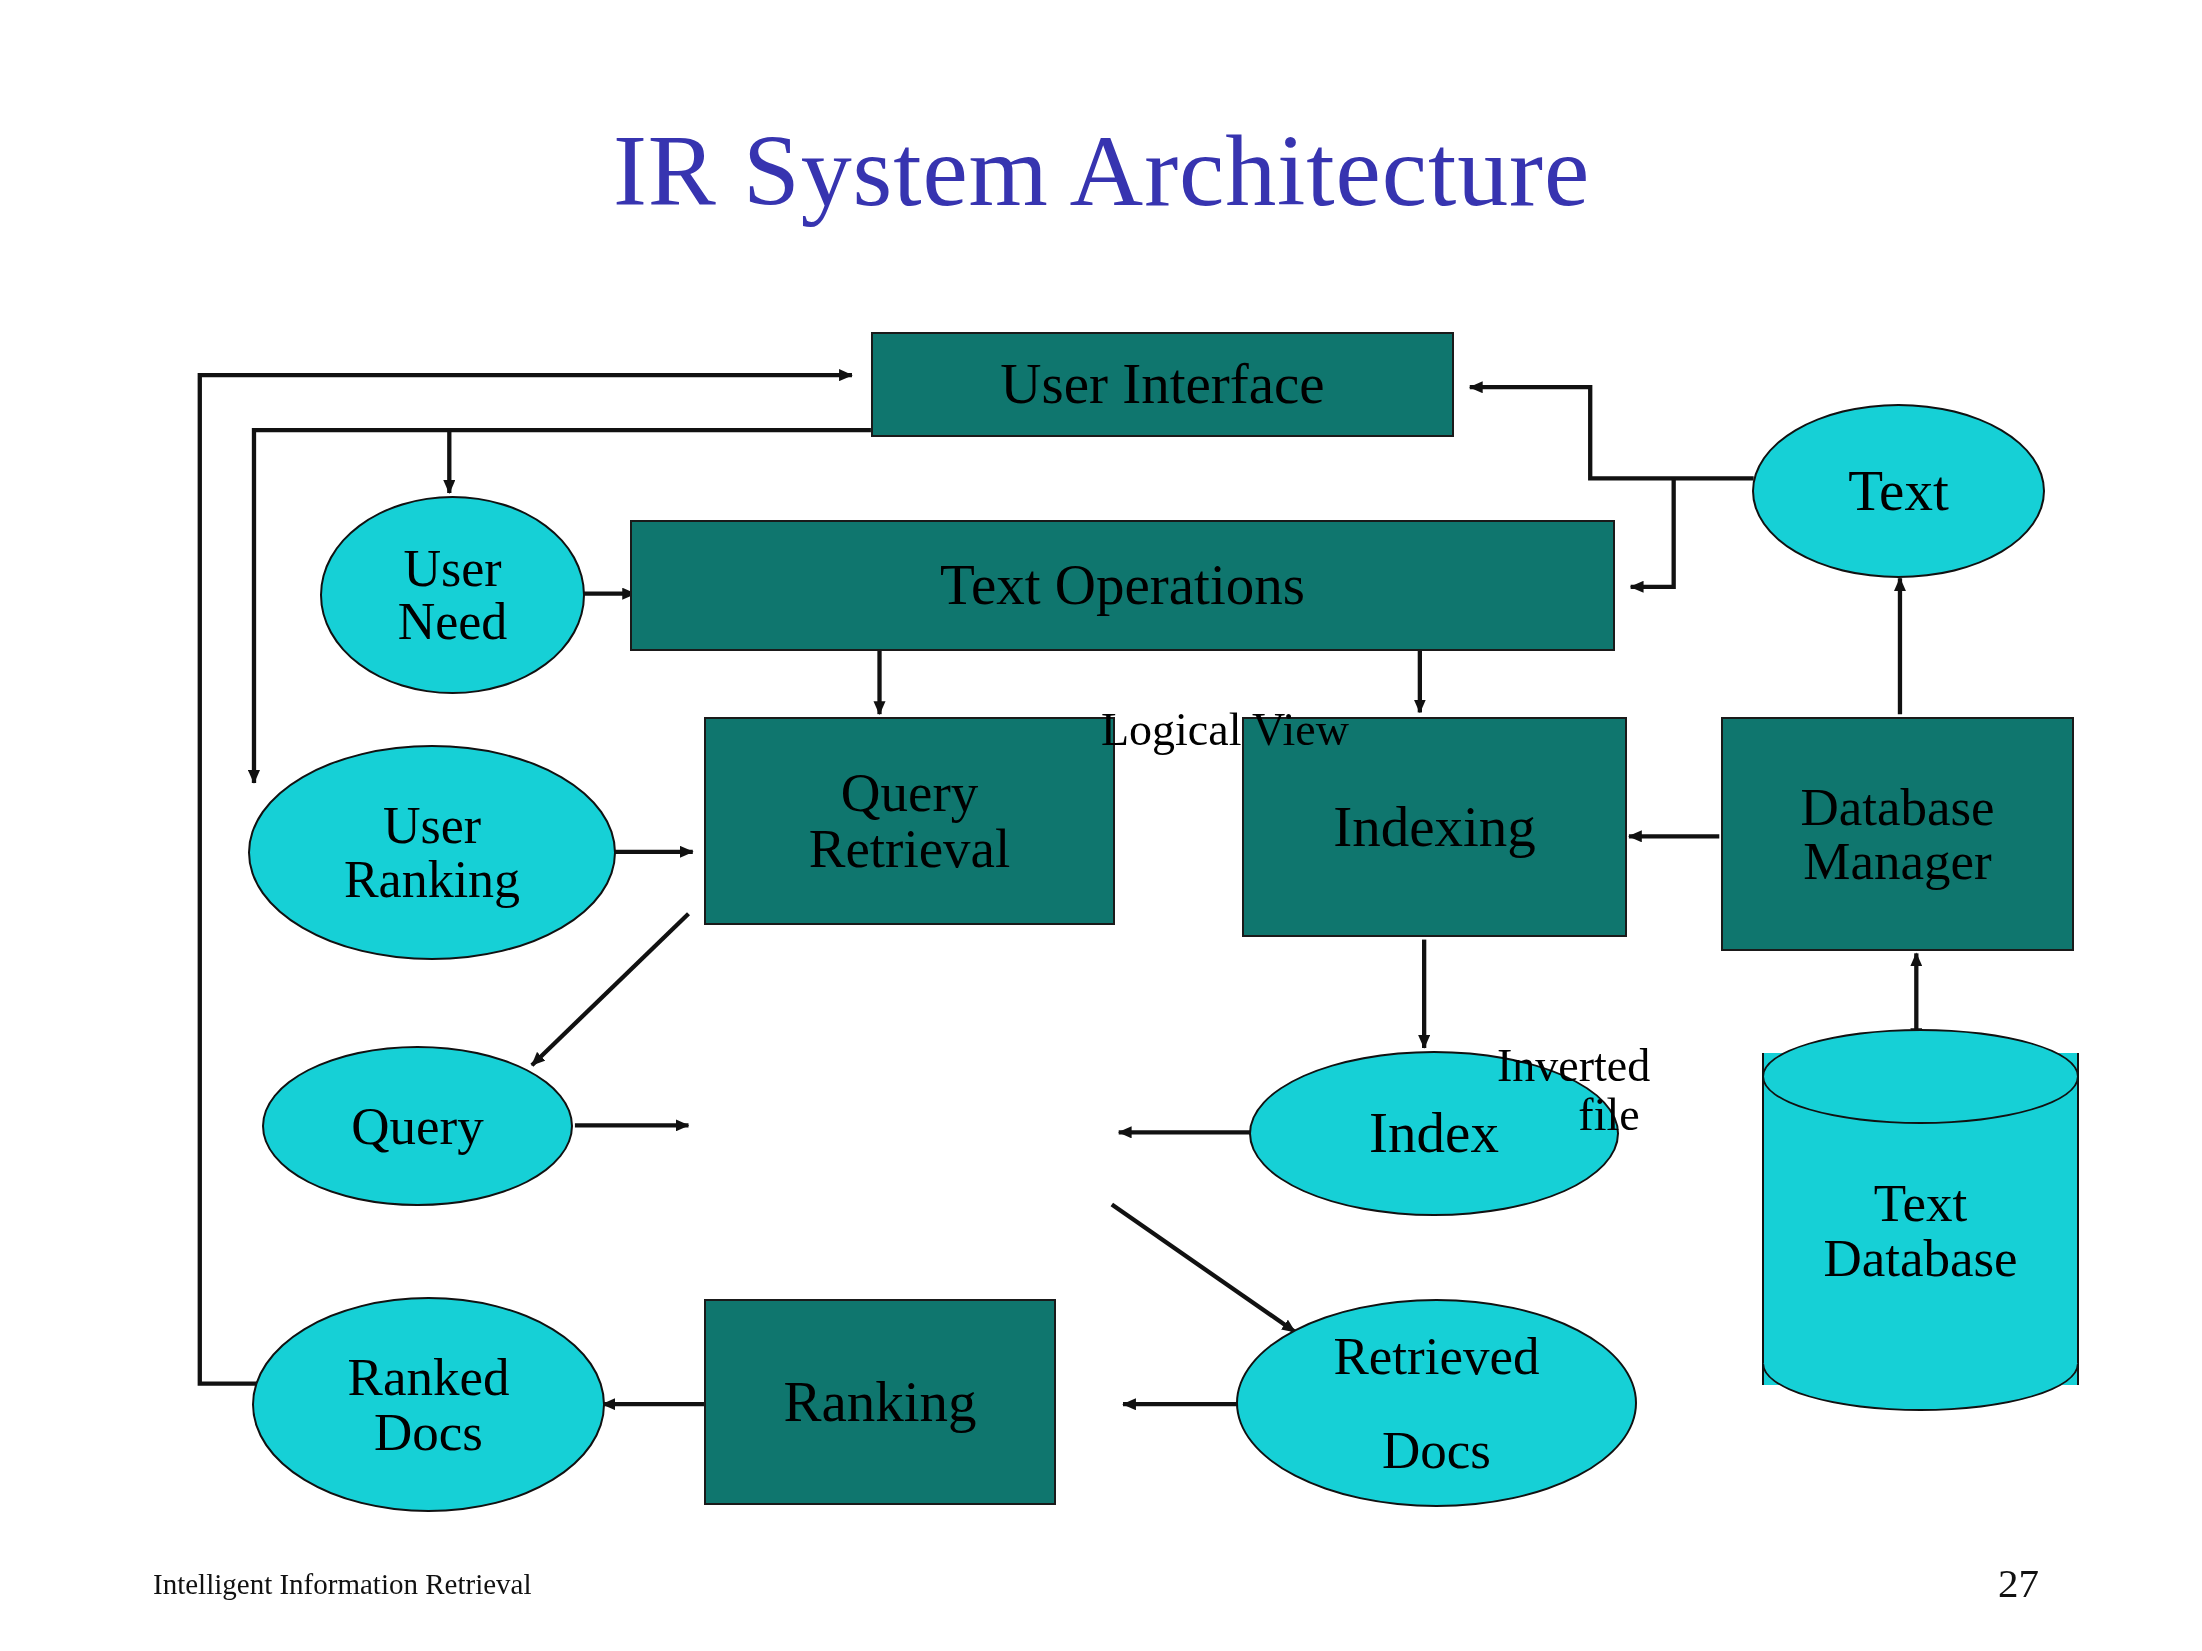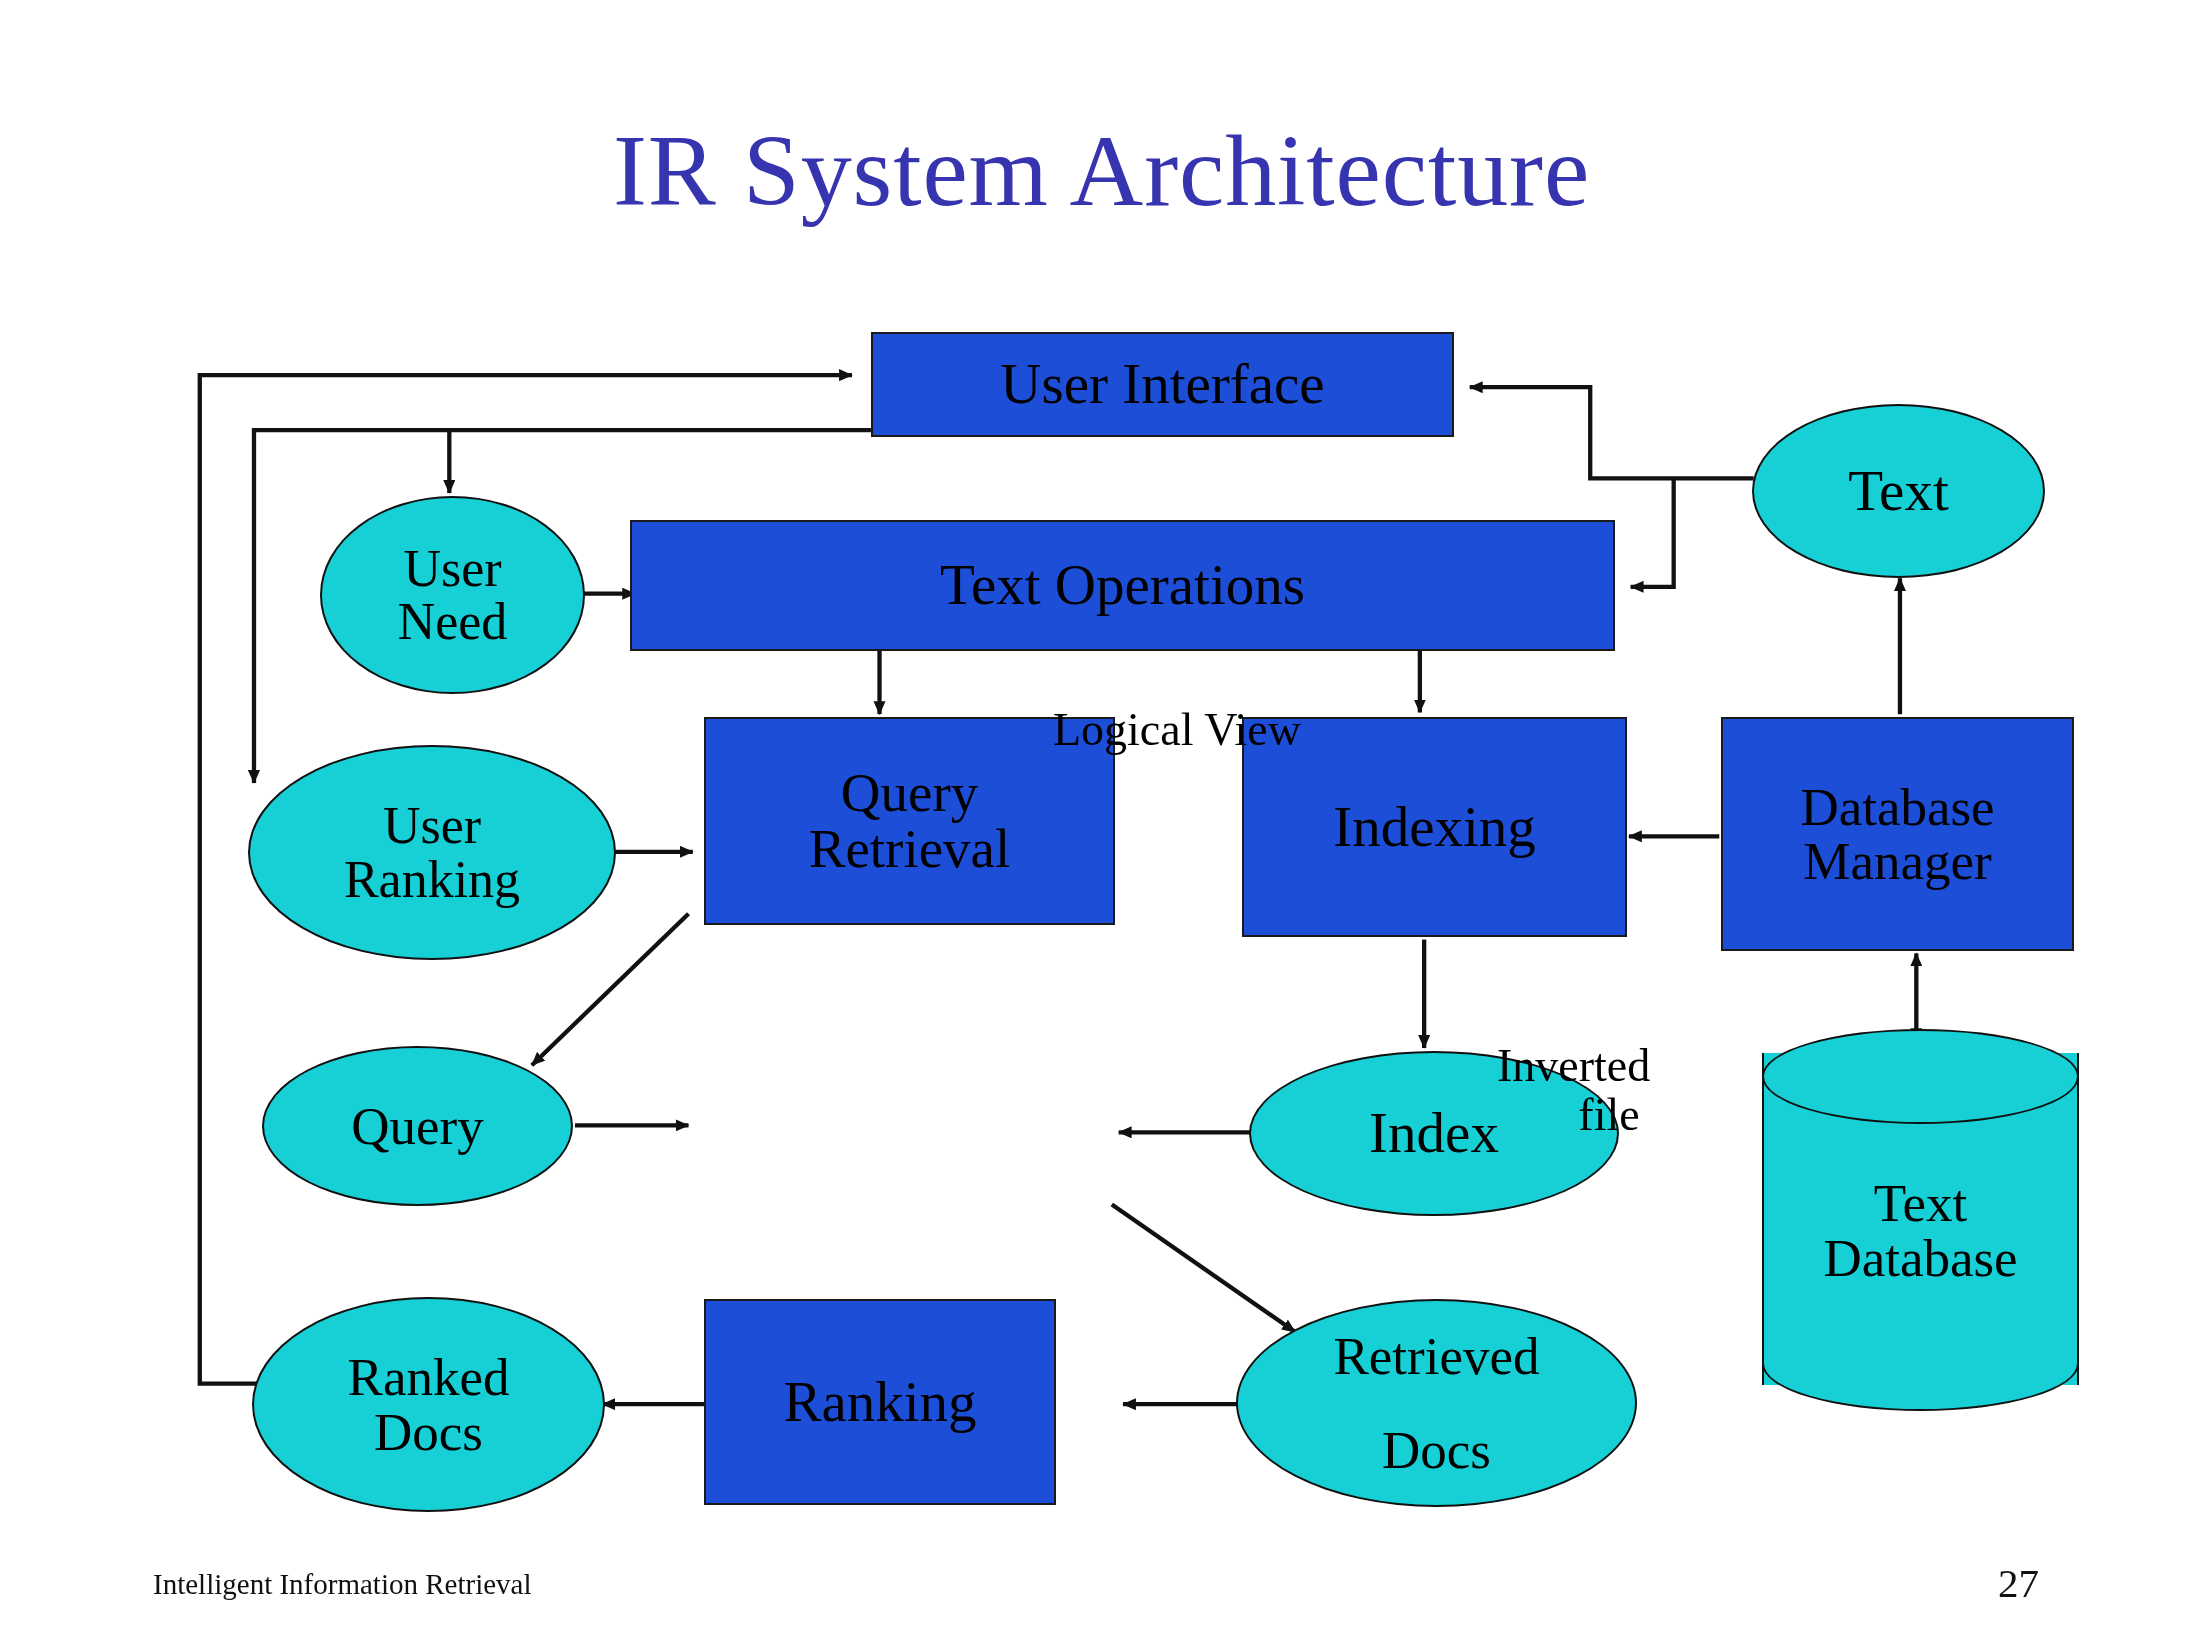--- a/index.html
+++ b/index.html
@@ -34,21 +34,21 @@
     align-items:center;
     justify-content:center;
     text-align:center;
     color:#000;
     font-family:"Liberation Serif", serif;
     line-height:1.02;
     box-sizing:border-box;
     z-index:3;
   }
   .box{
-    background:#1d4ed8;
+    background:#0f766e;
     border:2.6px solid #1a1a1a;
     text-align:center;
   }
   .ellipse{
     background:#16D0D6;
     border:2.6px solid #111;
     border-radius:50%;
   }
   .node span{display:block;}
 
@@ -90,21 +90,21 @@
   }
 
   
   .edge-label{
     position:absolute;
     font-family:"Liberation Serif", serif;
     font-size:46px;
     color:#000;
     z-index:4;
     white-space:pre-line;
-    text-align:center;
+    text-align:right;
     line-height:1.05;
   }
 
   .footer-left{
     position:absolute;
     left:153px; top:1568px;
     font-family:"Liberation Serif", serif;
     font-size:29px;
     color:#111;
     white-space:nowrap;

